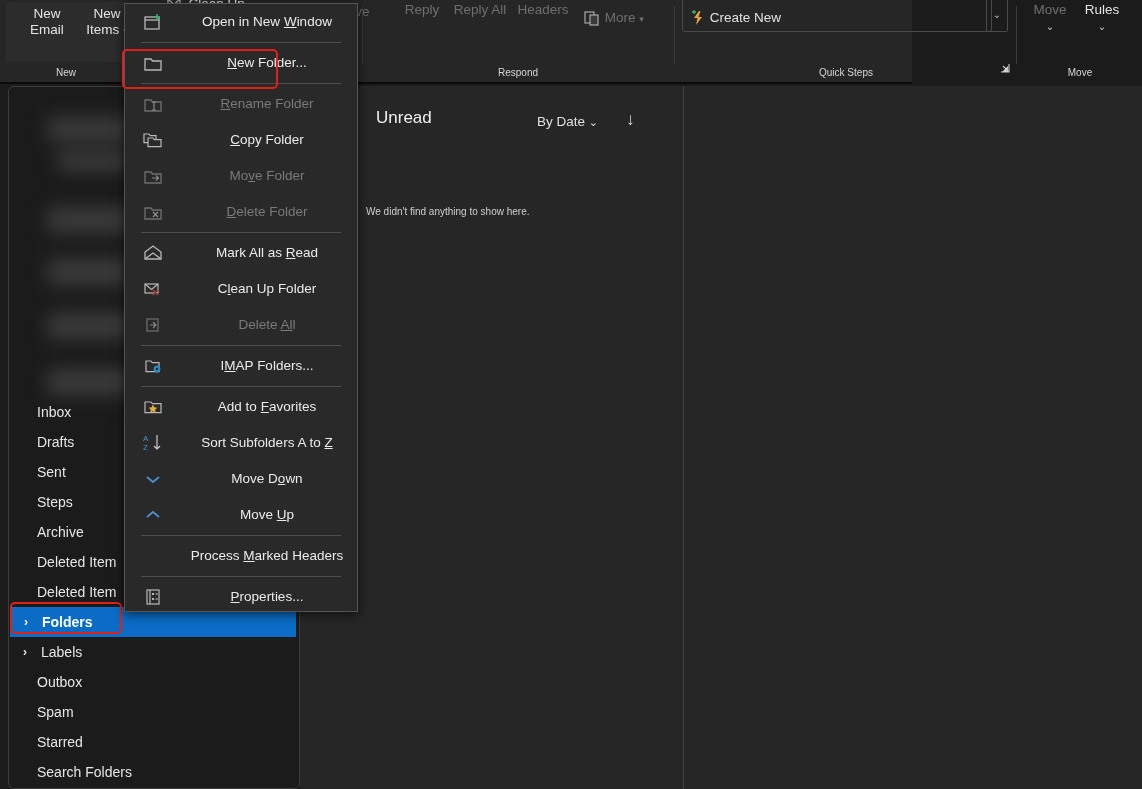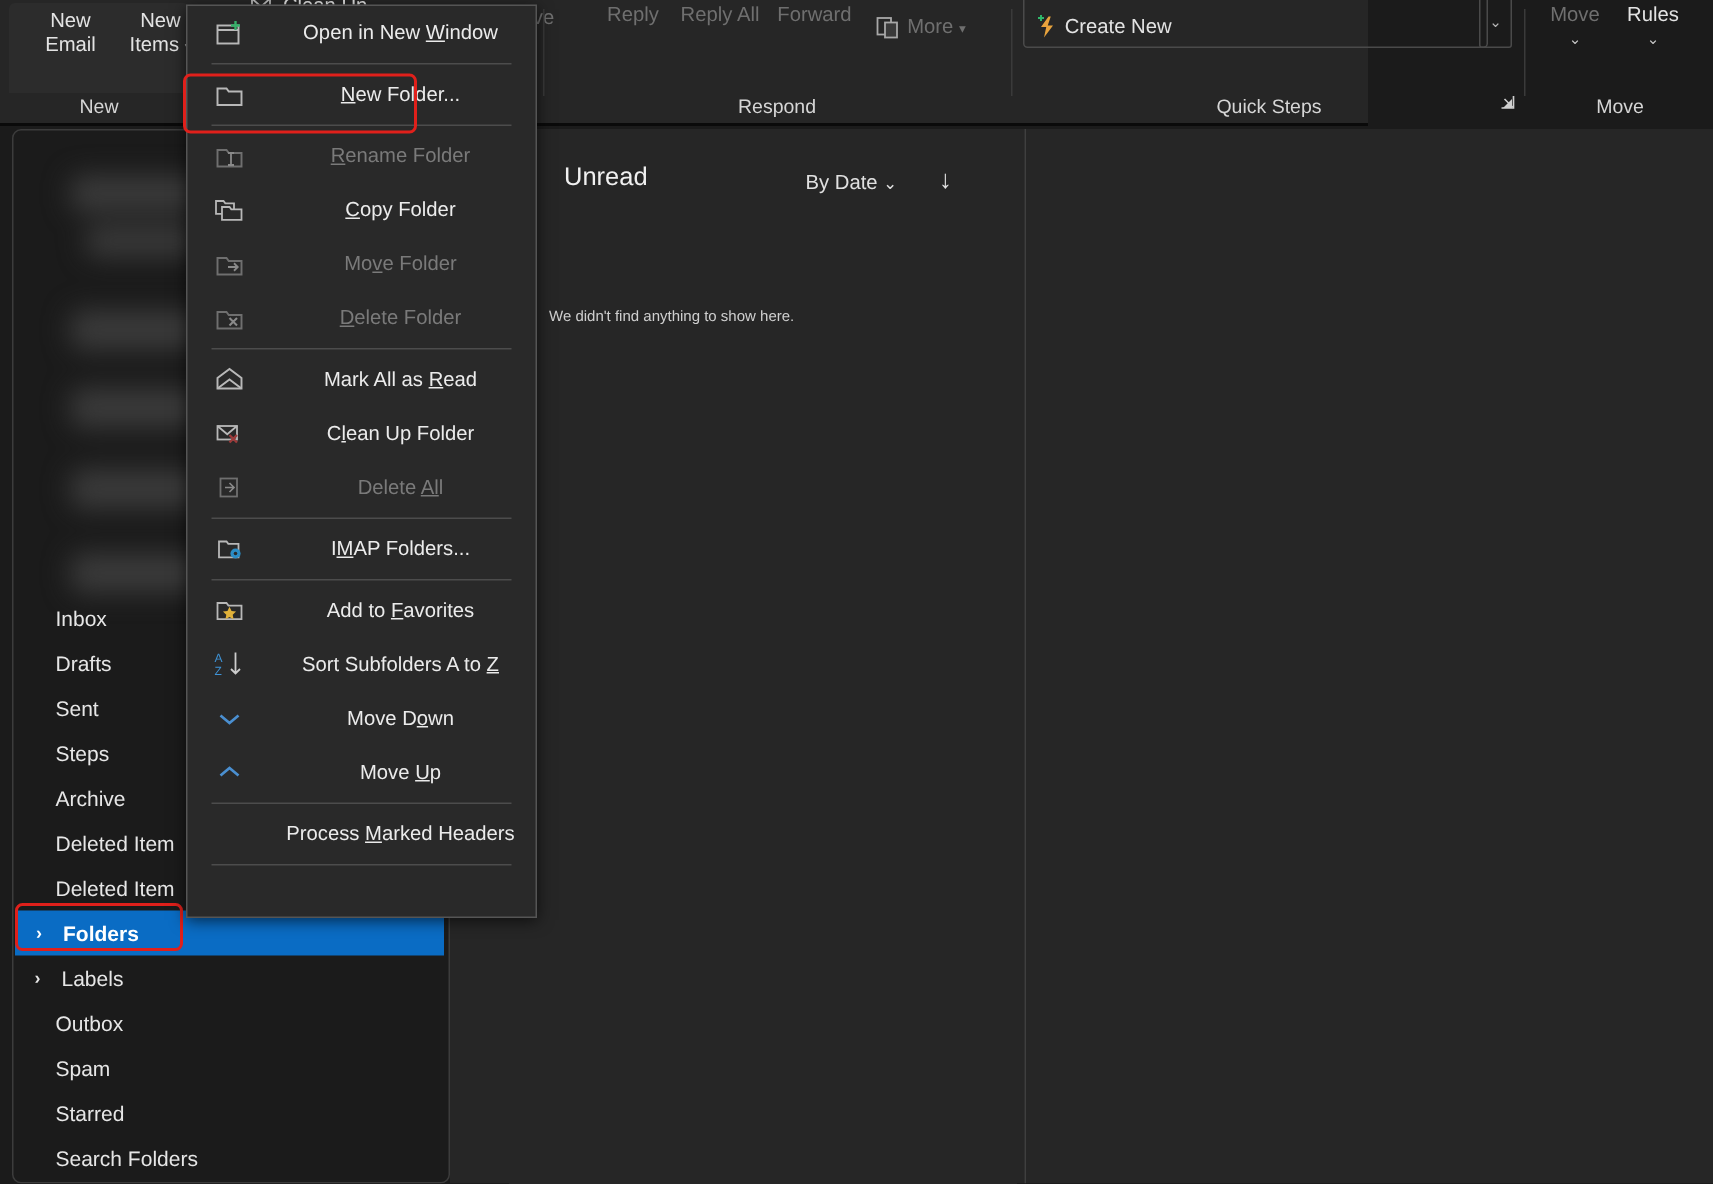--- a/index.html
+++ b/index.html
@@ -14,21 +14,21 @@
 
   
   .ribbon{
     position:absolute; left:0; top:0; width:912px; height:84px;
     background:#262626;
     border-bottom:2px solid #0a0a0a;
   }
   .rib-group{ position:absolute; top:0; height:82px; }
   .rib-label{
     position:absolute; bottom:4px; width:100%; text-align:center;
-    font-size:13px; color:#d6d6d6;
+    font-size:10px; color:#d6d6d6;
   }
   .rib-sep{
     position:absolute; top:6px; width:1px; height:58px; background:#3a3a3a;
   }
   .big-btn{
     position:absolute; text-align:center; font-size:13.5px; line-height:16px;
     color:#e3e3e3;
   }
   .big-btn.dim{ color:#6f6f6f; }
   .chev{ font-size:10px; color:#c9c9c9; display:block; margin-top:1px; }
@@ -197,21 +197,21 @@
     <div class="rib-sep" style="left:362px;"></div>
 
     <div class="rib-group" id="grp-respond">
       <div class="big-btn dim" id="btn-reply">
         <span>Reply</span>
       </div>
       <div class="big-btn dim" id="btn-replyall">
         <span>Reply All</span>
       </div>
       <div class="big-btn dim" id="btn-forward">
-        <span>Forward</span>
+        <span>Headers</span>
       </div>
       <div class="big-btn dim" id="btn-more">
         <span class="ico">
           <svg class="icon-svg" width="17" height="15" viewBox="0 0 17 15">
             <rect x="1" y="1" width="9" height="11" fill="none" stroke="#a8a8a8" stroke-width="1.2"></rect>
             <rect x="6" y="4" width="8" height="10" fill="#3a3a3a" stroke="#a8a8a8" stroke-width="1.2"></rect>
           </svg>
         </span>
         <span>More</span>
         <span style="font-size:9px;">▾</span>
@@ -468,16 +468,28 @@
       </span>
       <span>Move <u>U</u>p</span>
     </div>
     <div class="ctx-sep"></div>
 
     <div class="ctx-item">
       <span>Process <u>M</u>arked Headers</span>
     </div>
     <div class="ctx-sep"></div>
 
+    <div class="ctx-item">
+      <span class="ico">
+        <svg width="20" height="18" viewBox="0 0 20 18">
+          <rect x="4" y="2" width="12" height="14" fill="none" stroke="#b8b8b8" stroke-width="1.2"></rect>
+          <path d="M7 2 v14" stroke="#b8b8b8" stroke-width="1.2"></path>
+          <circle cx="10" cy="6" r="1.1" fill="#d6d6d6"></circle>
+          <circle cx="10" cy="11" r="1.1" fill="#d6d6d6"></circle>
+          <path d="M12.5 6 h2.2 M12.5 11 h2.2" stroke="#d6d6d6" stroke-width="1.1"></path>
+        </svg>
+      </span>
+      <span><u>P</u>roperties...</span>
+    </div>
   </div>
 
   <div id="newfolder-outline"></div>
 </div>
 
 </body></html>

